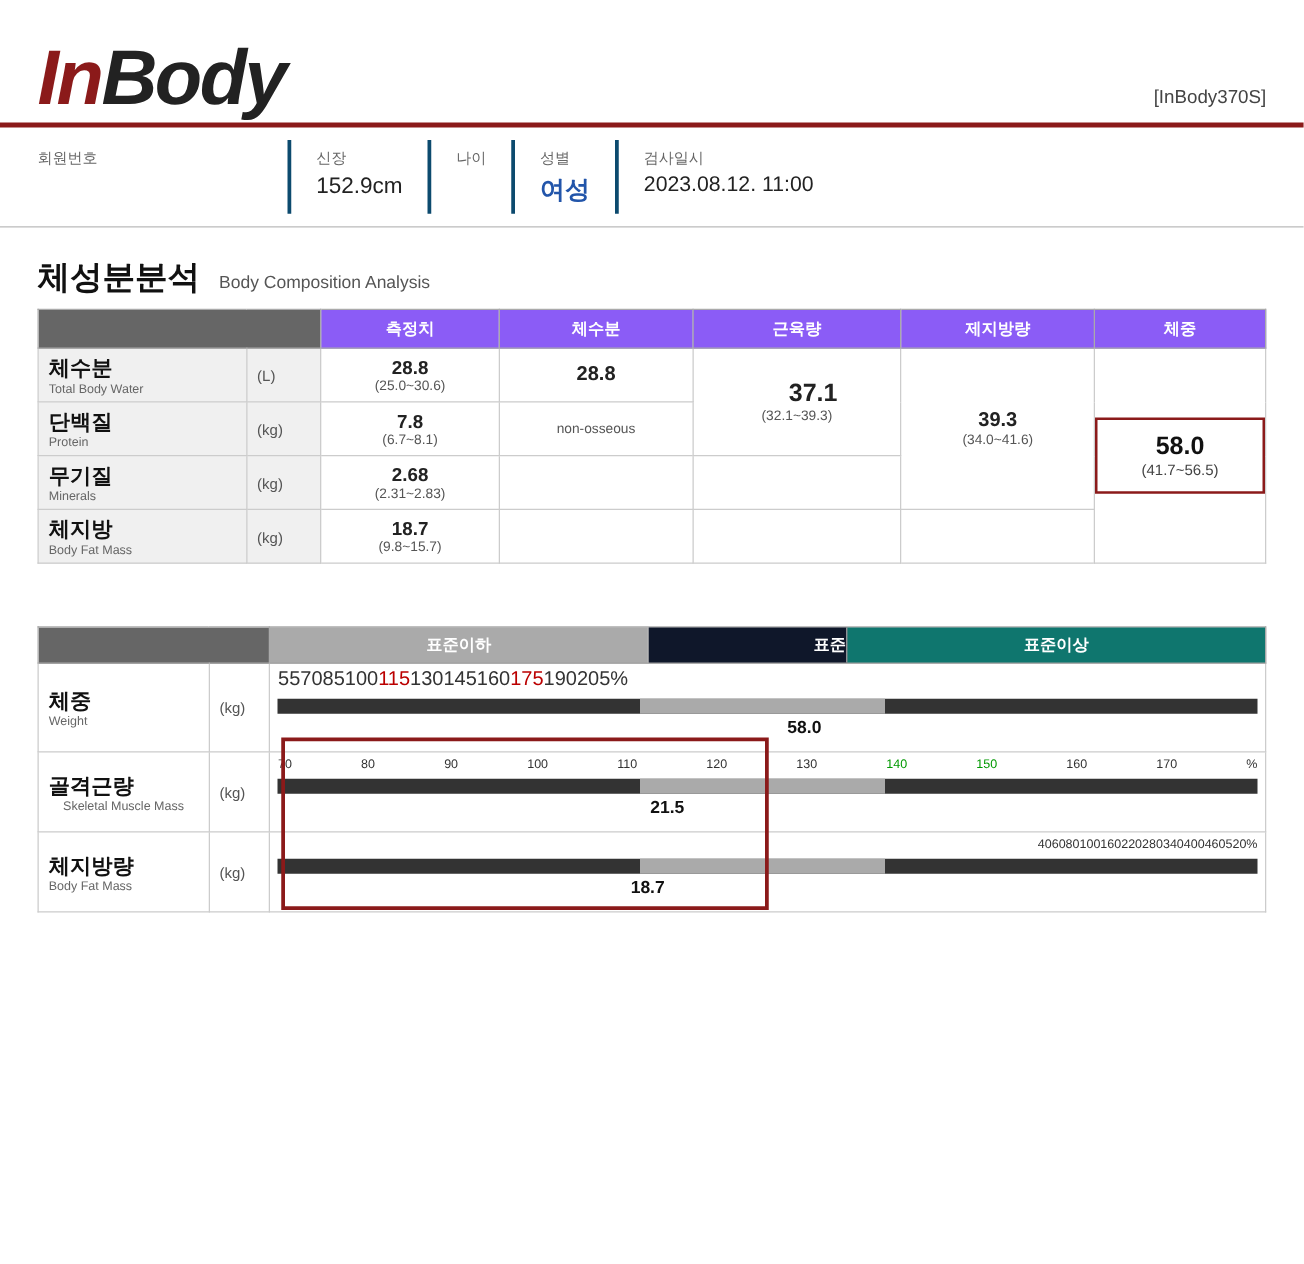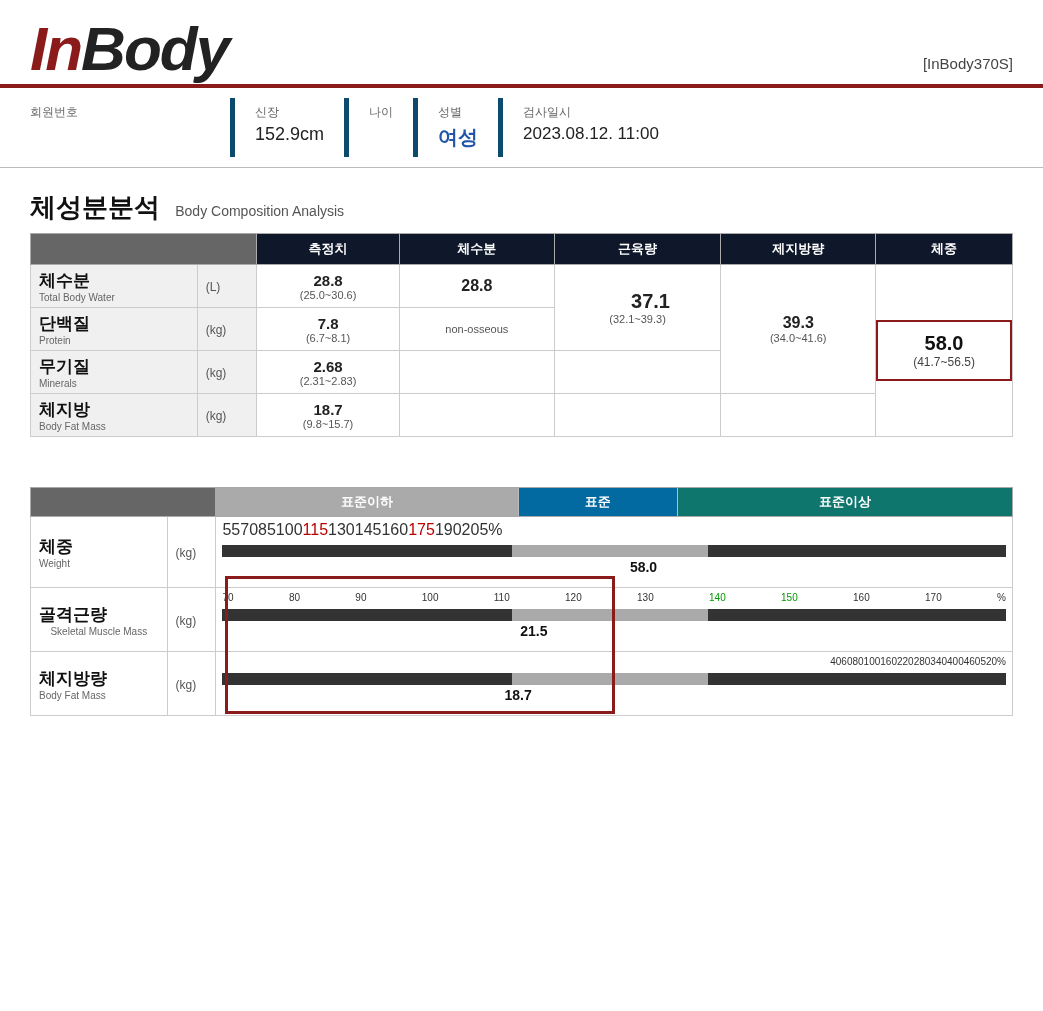--- a/index.html
+++ b/index.html
@@ -7,21 +7,21 @@
       font-family: 'Arial', sans-serif;
       background: #fff;
       color: #222;
       width: 1043px;
       min-height: 1011px;
       padding: 0;
     }
 
     
     .header {
-      padding: 18px 30px 0 30px;
+      padding: 32px 30px 0 30px;
       display: flex;
       align-items: flex-end;
       justify-content: space-between;
     }
     .logo {
       font-size: 62px;
       font-weight: 900;
       color: #8B1A1A;
       font-style: italic;
       letter-spacing: -2px;
@@ -48,21 +48,21 @@
     
     .info-row {
       display: flex;
       align-items: stretch;
       border-bottom: 1px solid #bbb;
       padding: 10px 30px;
       gap: 0;
     }
     .info-cell {
       padding: 6px 20px;
-      border-left: 5px solid #0c4a6e;
+      border-left: 3px solid #0c4a6e;
     }
     .info-cell:first-child {
       border-left: none;
       padding-left: 0;
       min-width: 200px;
     }
     .info-label {
       font-size: 12px;
       color: #666;
       margin-bottom: 3px;
@@ -98,21 +98,21 @@
       margin-left: 8px;
     }
 
     
     .bca-table {
       width: 100%;
       border-collapse: collapse;
       margin-top: 8px;
     }
     .bca-table th {
-      background: #0f172a;
+      background: #8b5cf6;
       color: #fff;
       text-align: center;
       font-size: 13px;
       padding: 6px 4px;
       border: 1px solid #aaa;
     }
     .bca-table th.first {
       background: #666;
     }
     .bca-table td {
@@ -353,21 +353,21 @@
       <col style="width:50px">
       <col style="width:847px">
     </colgroup>
     <thead>
       <tr>
         <th colspan="2" style="background:#666; border:1px solid #aaa;"></th>
         <th style="background:#999; border:1px solid #aaa; padding:0;">
 
           <div style="display:flex; height:100%;">
             <div style="flex:0 0 38%; background:#aaa; color:#fff; text-align:center; padding:5px 0; font-size:13px; border-right:1px solid #bbb;">표준이하</div>
-            <div style="flex:0 0 20%; background:#0369a1; color:#fff; text-align:center; padding:5px 11px; font-size:13px; border-right:1px solid #bbb;">표준</div>
+            <div style="flex:0 0 20%; background:#0f172a; color:#fff; text-align:right; padding:5px 0; font-size:13px; border-right:1px solid #bbb;">표준</div>
             <div style="flex:1; background:#0f766e; color:#fff; text-align:center; padding:5px 0; font-size:13px;">표준이상</div>
           </div>
         </th>
       </tr>
     </thead>
     <tbody>
 
       <tr>
         <td class="row-label">
           <span class="row-name">체중</span>

